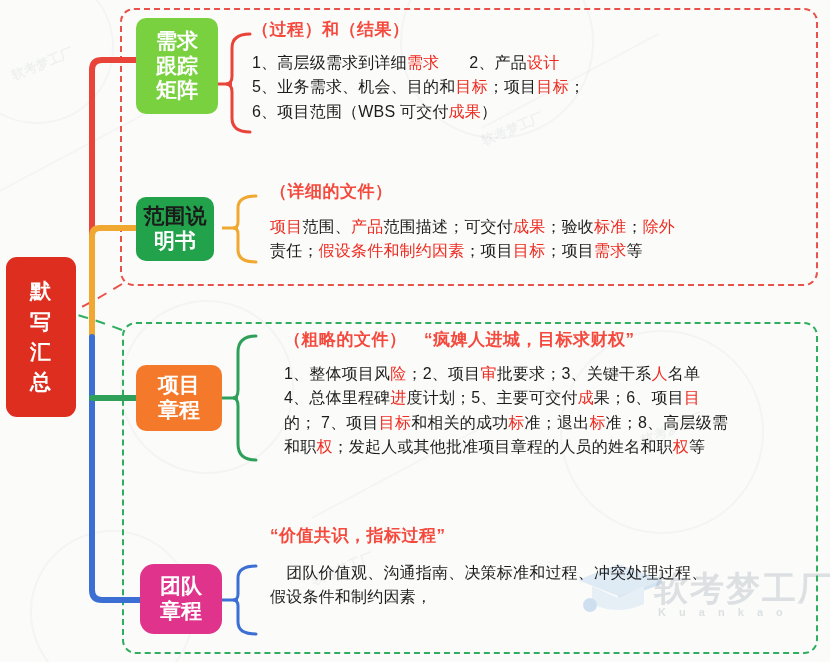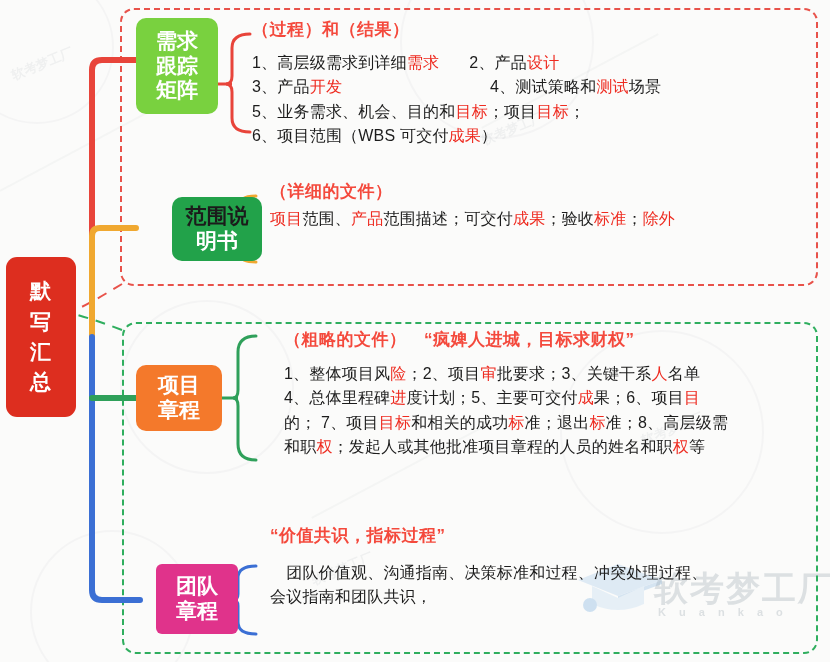--- a/index.html
+++ b/index.html
@@ -64,22 +64,21 @@
     background:#22a24a;font-size:21px;border-radius:10px;
   }
   .node-scope .ln1{color:#1b1b1b;}
   .node-scope .ln2{color:#ffffff;}
   .node-charter{
     background:#f4792b;color:#ffffff;font-size:21px;
     border-radius:10px;
   }
   .node-team{
     background:#e0338b;color:#ffffff;font-size:21px;
-    border-radius:6px;
-    margin-left:16px;
+    border-radius:14px;
   }
 
   
   .tblock{position:absolute;}
   .head{
     font-size:17px;font-weight:bold;color:#f4493c;
     white-space:nowrap;letter-spacing:.5px;
   }
   .body{
     font-size:16px;color:#1c1c1c;line-height:1.52;
@@ -155,63 +154,63 @@
     <span class="ln">汇</span>
     <span class="ln">总</span>
   </div>
 
   <div class="node node-rtm" style="left:136px;top:18px;width:82px;height:96px;">
     <span class="ln">需求</span>
     <span class="ln">跟踪</span>
     <span class="ln">矩阵</span>
   </div>
 
-  <div class="node node-scope" style="left:136px;top:197px;width:90px;height:64px;margin-left:36px;">
+  <div class="node node-scope" style="left:136px;top:197px;width:78px;height:64px;">
     <span class="ln ln1">范围说</span>
     <span class="ln ln2">明书</span>
   </div>
 
   <div class="node node-charter" style="left:136px;top:365px;width:86px;height:66px;">
     <span class="ln">项目</span>
     <span class="ln">章程</span>
   </div>
 
   <div class="node node-team" style="left:140px;top:564px;width:82px;height:70px;">
     <span class="ln">团队</span>
     <span class="ln">章程</span>
   </div>
 
   <div class="tblock" style="left:252px;top:18px;width:552px;">
     <div class="head">（过程）和（结果）</div>
     <div class="body" style="margin-top:10px;">
       <p>1、高层级需求到详细<span class="r">需求</span><span class="gap" style="width:30px;"></span>2、产品<span class="r">设计</span></p>
-      <p>3、产品<span class="r">开发</span><span class="gap" style="width:148px;"></span>4、测试策略和<span class="r">测试</span>场景</p>
       <p>5、业务需求、机会、目的和<span class="r">目标</span>；项目<span class="r">目标</span>；</p>
       <p>6、项目范围（WBS 可交付<span class="r">成果</span>）</p>
     </div>
   </div>
 
   <div class="tblock" style="left:270px;top:180px;width:548px;">
     <div class="head">（详细的文件）</div>
-    <div class="body" style="margin-top:4px;">
+    <div class="body" style="margin-top:12px;">
       <p><span class="r">项目</span>范围、<span class="r">产品</span>范围描述；可交付<span class="r">成果</span>；验收<span class="r">标准</span>；<span class="r">除外</span></p>
+      <p>责任；<span class="r">假设条件和制约因素</span>；项目<span class="r">目标</span>；项目<span class="r">需求</span>等</p>
     </div>
   </div>
 
   <div class="tblock" style="left:284px;top:328px;width:552px;">
     <div class="head">（粗略的文件）　“疯婢人进城，目标求财权”</div>
     <div class="body" style="margin-top:11px;">
       <p>1、整体项目风<span class="r">险</span>；2、项目<span class="r">审</span>批要求；3、关键干系<span class="r">人</span>名单</p>
       <p>4、总体里程碑<span class="r">进</span>度计划；5、主要可交付<span class="r">成</span>果；6、项目<span class="r">目</span></p>
       <p>的； 7、项目<span class="r">目标</span>和相关的成功<span class="r">标</span>准；退出<span class="r">标</span>准；8、高层级需</p>
       <p>和职<span class="r">权</span>；发起人或其他批准项目章程的人员的姓名和职<span class="r">权</span>等</p>
     </div>
   </div>
 
   <div class="tblock" style="left:270px;top:524px;width:548px;">
     <div class="head">“价值共识，指标过程”</div>
     <div class="body" style="margin-top:14px;font-family:Liberation Serif, serif;">
       <p>　团队价值观、沟通指南、决策标准和过程、冲突处理过程、</p>
-      <p>会议指南和团队共识，</p>
+      <p>假设条件和制约因素，</p>
     </div>
   </div>
 
 </div>
 
 </body></html>

